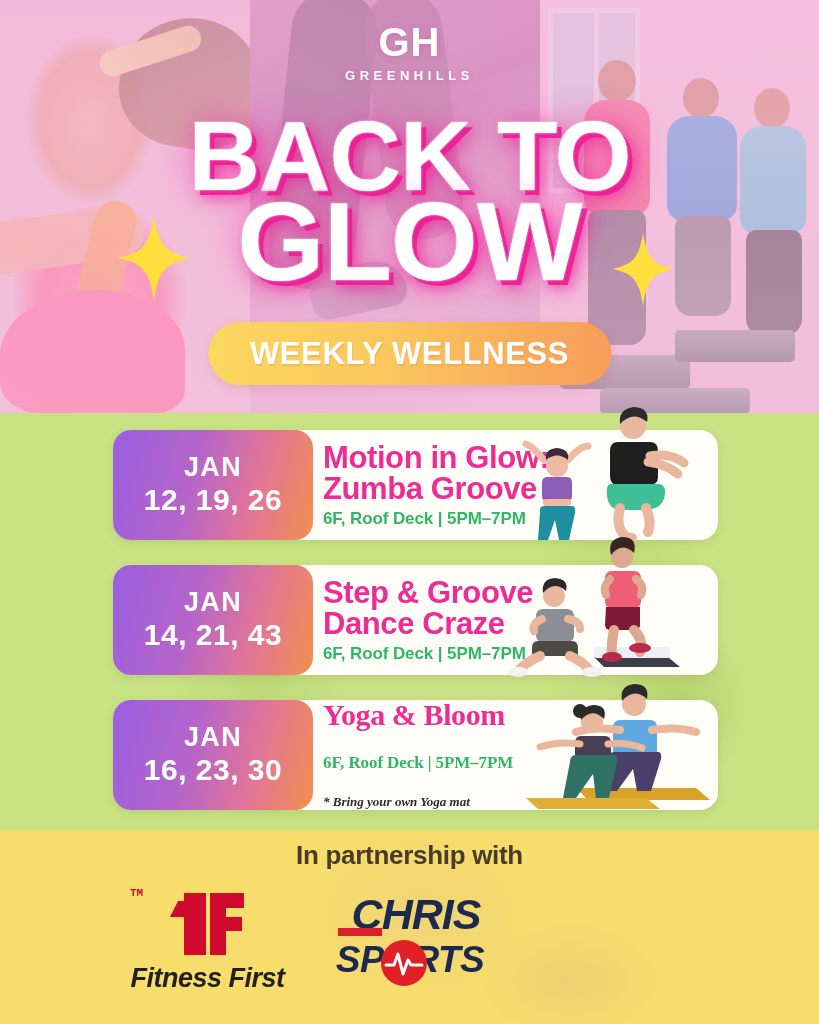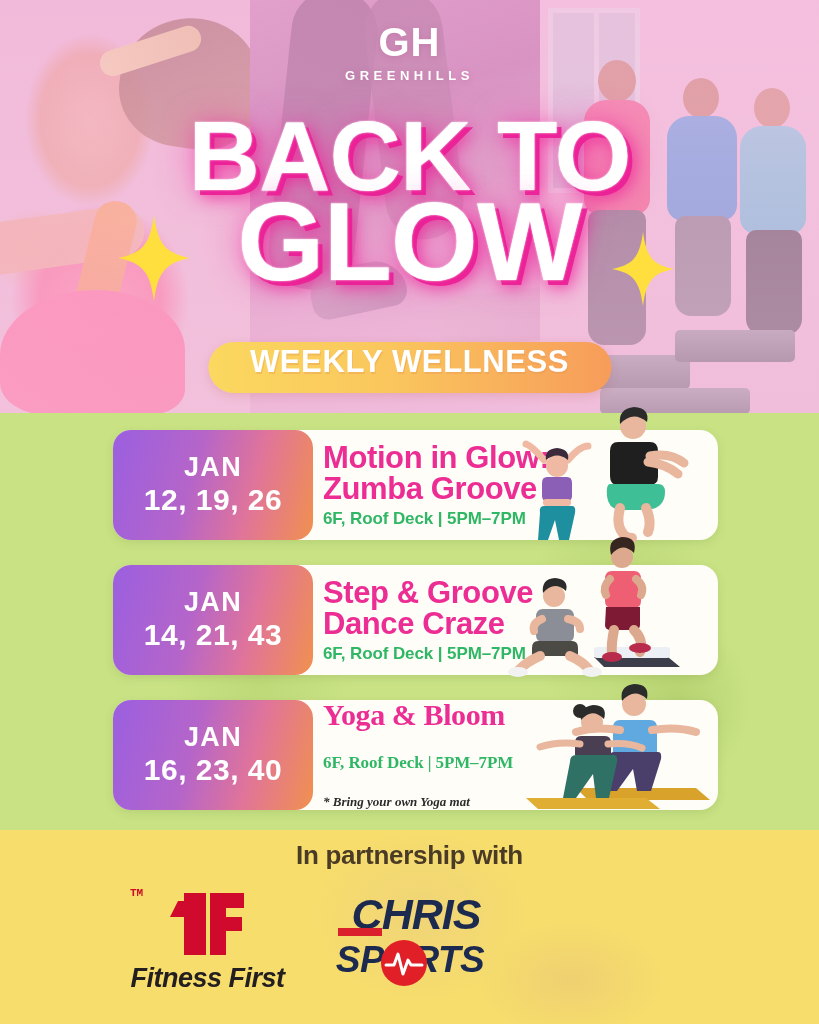--- a/index.html
+++ b/index.html
@@ -155,24 +155,24 @@
   .headline .l2 { font-size:112px; margin-top:-6px; }
 
   .spark { position:absolute; z-index:8; }
   .spark svg { display:block; }
   .sp1 { left:118px; top:215px; }
   .sp2 { left:612px; top:232px; }
 
   
   .pill {
     position:absolute; left:50%; transform:translateX(-50%);
-    top:342px; z-index:9;
+    top:322px; z-index:9;
     background:linear-gradient(90deg,#fbd85f 0%, #fac65d 45%, #f79c5a 100%);
     border-radius:40px;
-    padding:2px 42px 13px;
+    padding:14px 42px 13px;
     box-shadow:0 3px 10px rgba(180,90,60,.18);
   }
   .pill span {
     color:#fff; font-weight:800; font-size:31px; letter-spacing:.6px;
     text-shadow:1px 2px 0 rgba(225,150,80,.35);
     white-space:nowrap;
   }
 
   
   .schedule {
@@ -452,21 +452,21 @@
         <path d="M54 95 q10 10 6 22" stroke="#dca88e" stroke-width="10" fill="none" stroke-linecap="round"></path>
         <ellipse cx="32" cy="122" rx="10" ry="5" fill="#b92b4c"></ellipse>
         <ellipse cx="60" cy="113" rx="11" ry="5" fill="#b92b4c"></ellipse>
       </svg>
     </div>
   </div>
 
   <div class="card c3">
     <div class="datebox">
       <div class="m">JAN</div>
-      <div class="d">16, 23, 40</div>
+      <div class="d">16, 23, 30</div>
     </div>
     <div class="cbody t3">
       <div class="ctitle small">Yoga &amp; Bloom</div>
       <div class="cmeta">6F, Roof Deck | 5PM–7PM</div>
       <div class="cnote">* Bring your own Yoga mat</div>
     </div>
     <div class="art">
       <svg style="left:-34px; top:-22px;" width="240" height="132" viewBox="0 0 240 132">
         <path d="M92 110 h120 l14 12 h-122 Z" fill="#d9a22b"></path>
         <path d="M42 120 h120 l14 11 h-122 Z" fill="#e0ae33"></path>

